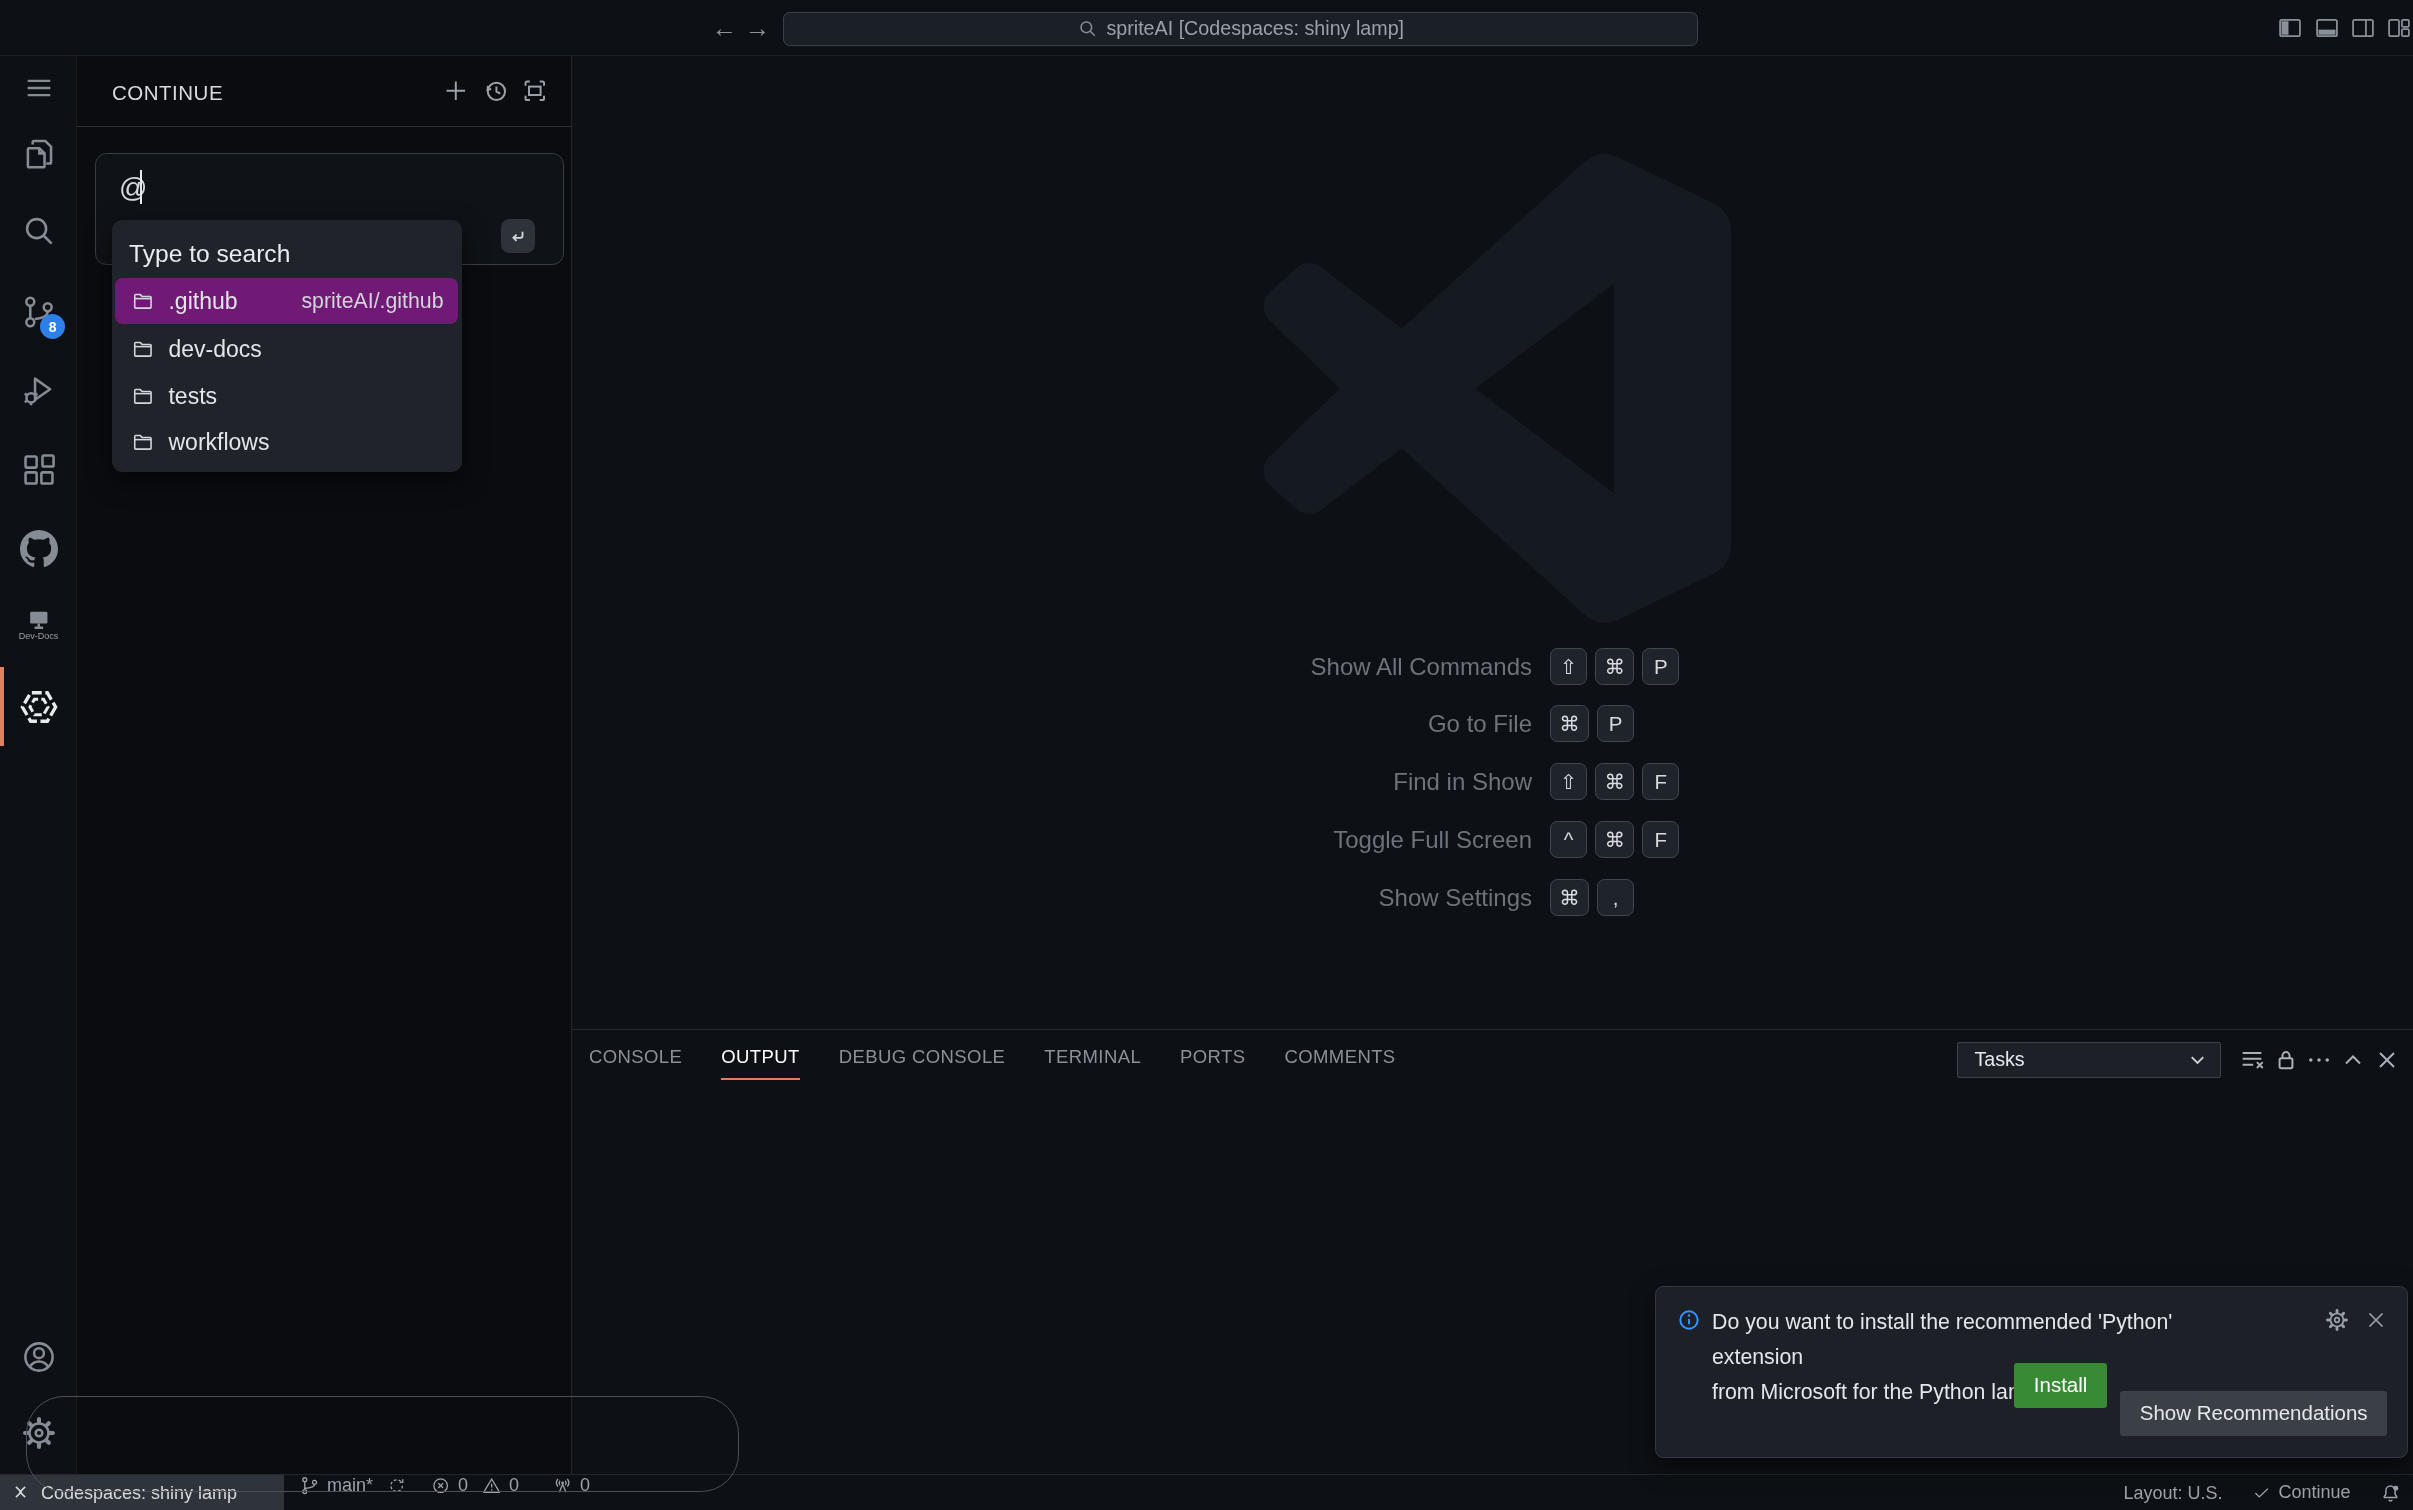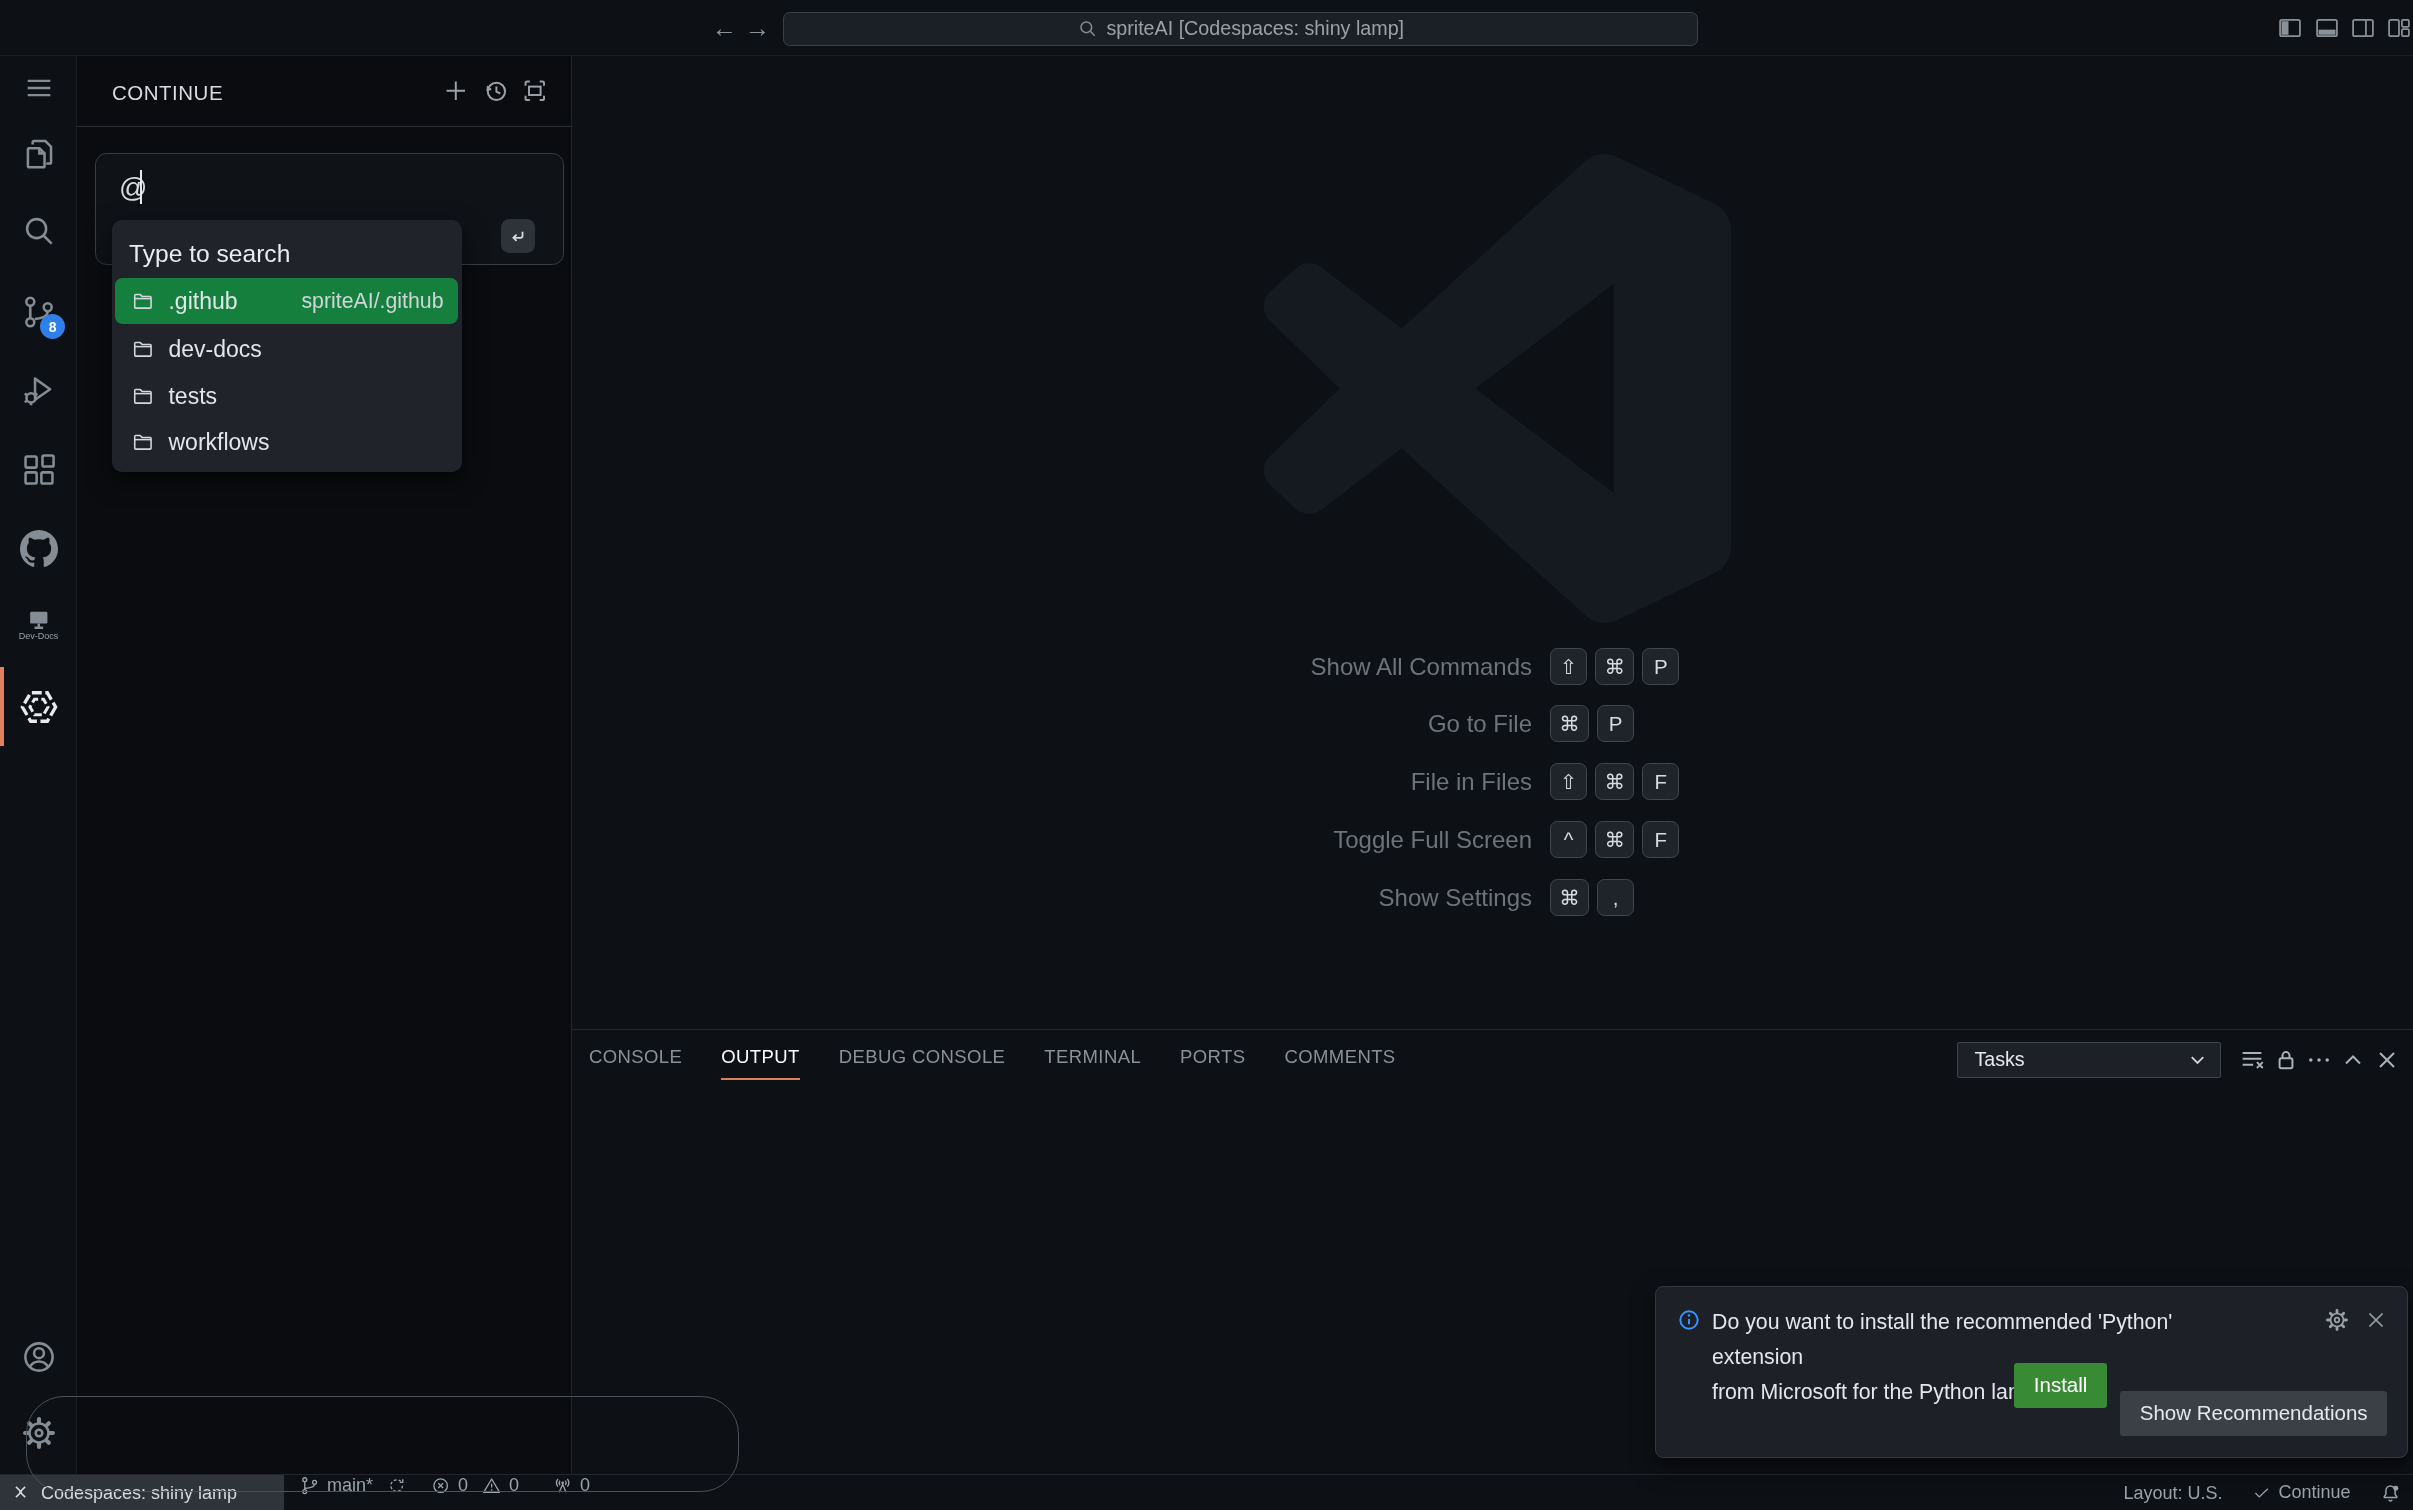--- a/index.html
+++ b/index.html
@@ -41,21 +41,21 @@
   #sb-at { position:absolute; left:23px; top:18px; font-size:28px; color:#d6dade; }
   #sb-caret { position:absolute; left:44px; top:16.4px; width:1.6px; height:34px; background:#e7eaee; }
   #sb-enter { position:absolute; right:28px; bottom:10.7px; width:34px; height:34px; background:#2e333a; border-radius:8.2px;
     display:flex; align-items:center; justify-content:center; color:#d6dade; }
   #sb-enter svg { width:21.3px; height:21.3px; stroke:currentColor; fill:none; stroke-width:2; }
 
   #sb-dropdown { position:absolute; left:35px; top:164px; width:350px; height:252px; background:#20242a; border-radius:9.9px;
     box-shadow:0 8.2px 24.6px rgba(0,0,0,.55); z-index:5; }
   #dd-hint { position:absolute; left:17px; top:19.7px; font-size:24.6px; color:#e9ecef; }
   .dd-row { position:absolute; left:3.3px; width:343px; height:46px; border-radius:7.4px; display:flex; align-items:center; color:#e2e5e9; font-size:23px; }
-  .dd-row.selected { background:#15803d; }
+  .dd-row.selected { background:#701a75; }
   .dd-row .fold { width:22px; height:22px; margin:0 14.8px 0 16.4px; color:#d3d8dd; }
   .dd-row .fold svg { stroke:currentColor; fill:none; stroke-width:1.7; }
   .dd-detail { margin-left:auto; margin-right:14.8px; font-size:21.3px; color:#d0d5da; }
 
   
   #sb-footer { position:absolute; left:0; bottom:0; width:100%; height:74px; border-top:0.8px solid #2a2f35; background:#0a0c10; }
   #ft-plan { position:absolute; left:14.8px; top:19.7px; font-size:18px; color:#c3c9cf; }
   #ft-usage { position:absolute; left:168px; top:19.7px; font-size:18px; color:#c3c9cf; }
   #ft-bar { position:absolute; left:14.8px; top:44px; width:200px; height:14.8px; border:1.6px solid #9aa1a8; border-radius:8.2px; }
   #ft-x { position:absolute; left:66px; top:-9px; font-size:24.6px; font-weight:700; color:#fff; transform:scaleX(.85); }
@@ -473,21 +473,21 @@
       </div>
     </div>
     <div class="sc-row" style="top:647px">
       <div class="sc-label">Go to File</div>
       <div class="sc-keys">
         <span class="key">⌘</span>
         <span class="key">P</span>
       </div>
     </div>
     <div class="sc-row" style="top:705px">
-      <div class="sc-label">File in Files</div>
+      <div class="sc-label">Find in Show</div>
       <div class="sc-keys">
         <span class="key">⇧</span>
         <span class="key">⌘</span>
         <span class="key">F</span>
       </div>
     </div>
     <div class="sc-row" style="top:763px">
       <div class="sc-label">Toggle Full Screen</div>
       <div class="sc-keys">
         <span class="key">^</span>

